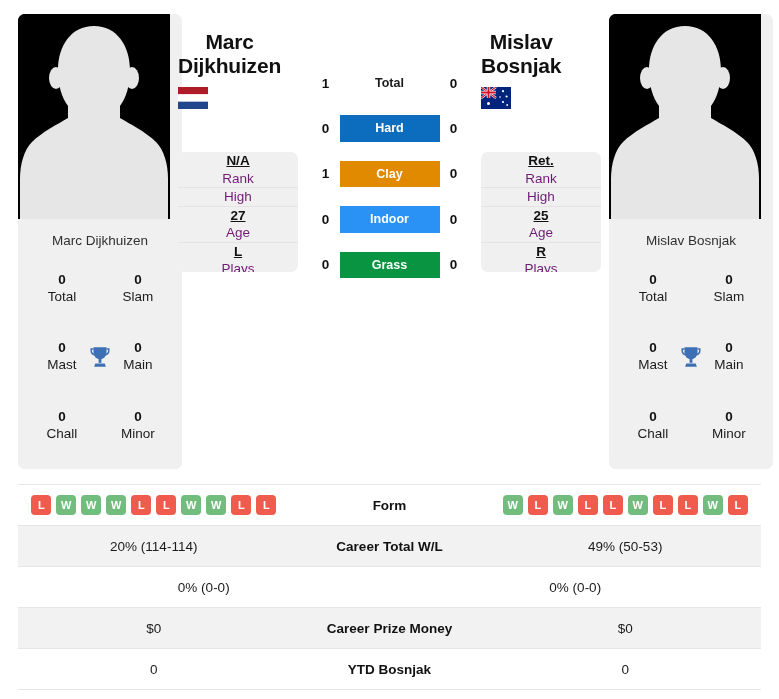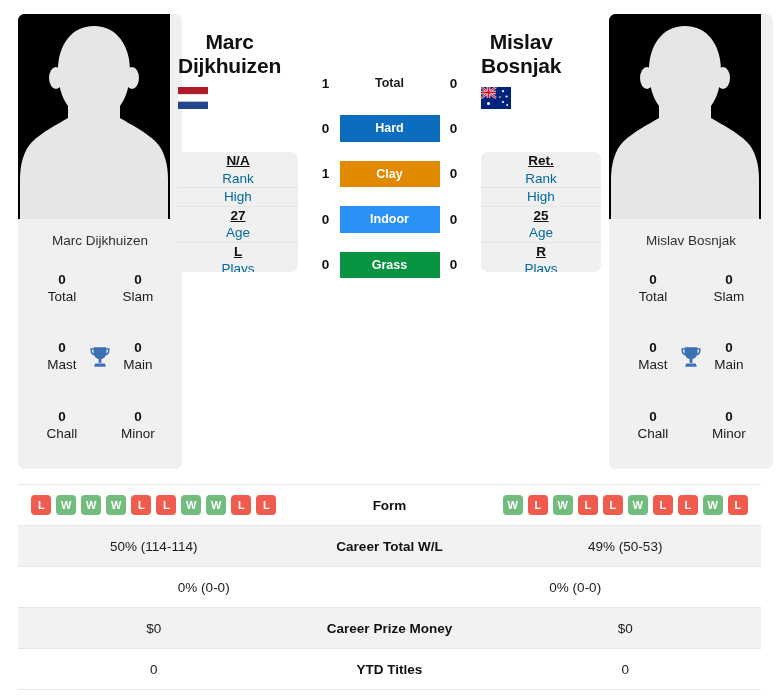--- a/index.html
+++ b/index.html
@@ -100,21 +100,21 @@
   }
   .info-row {
     flex: 1 1 0;
     display: flex; flex-direction: column;
     align-items: center; justify-content: center;
     border-bottom: 1px solid #e4e4e4;
     line-height: 1.3;
   }
   .info-row:last-child { border-bottom: none; }
   .info-row .v { font-size: 13.5px; font-weight: bold; color: #111; text-decoration: underline; }
-  .info-row .k { font-size: 13.5px; color: #0369a1; }
+  .info-row .k { font-size: 13.5px; color: #701a75; }
 
   
   .mid-col {
     flex: 1 1 auto;
     display: flex; flex-direction: column;
     align-items: center;
     padding-top: 56px;
   }
   .srow {
     display: flex; align-items: center; justify-content: center;
@@ -420,36 +420,36 @@
             <div class="fbadge w">W</div>
             <div class="fbadge l">L</div>
             <div class="fbadge l">L</div>
             <div class="fbadge w">W</div>
             <div class="fbadge l">L</div>
           </div>
       </div>
     </div>
 
     <div class="srow-t alt">
-      <div class="cell-l">50% (114-114)</div>
+      <div class="cell-l">20% (114-114)</div>
       <div class="cell-m">Career Total W/L</div>
       <div class="cell-r">49% (50-53)</div>
     </div>
 
     <div class="srow-t">
       <div class="cell-l">0% (0-0)</div>
       <div class="cell-r">0% (0-0)</div>
     </div>
 
     <div class="srow-t alt">
       <div class="cell-l">$0</div>
       <div class="cell-m">Career Prize Money</div>
       <div class="cell-r">$0</div>
     </div>
 
     <div class="srow-t">
       <div class="cell-l">0</div>
-      <div class="cell-m">YTD Titles</div>
+      <div class="cell-m">YTD Bosnjak</div>
       <div class="cell-r">0</div>
     </div>
 
   </div>
 </div>
 
 </body></html>

